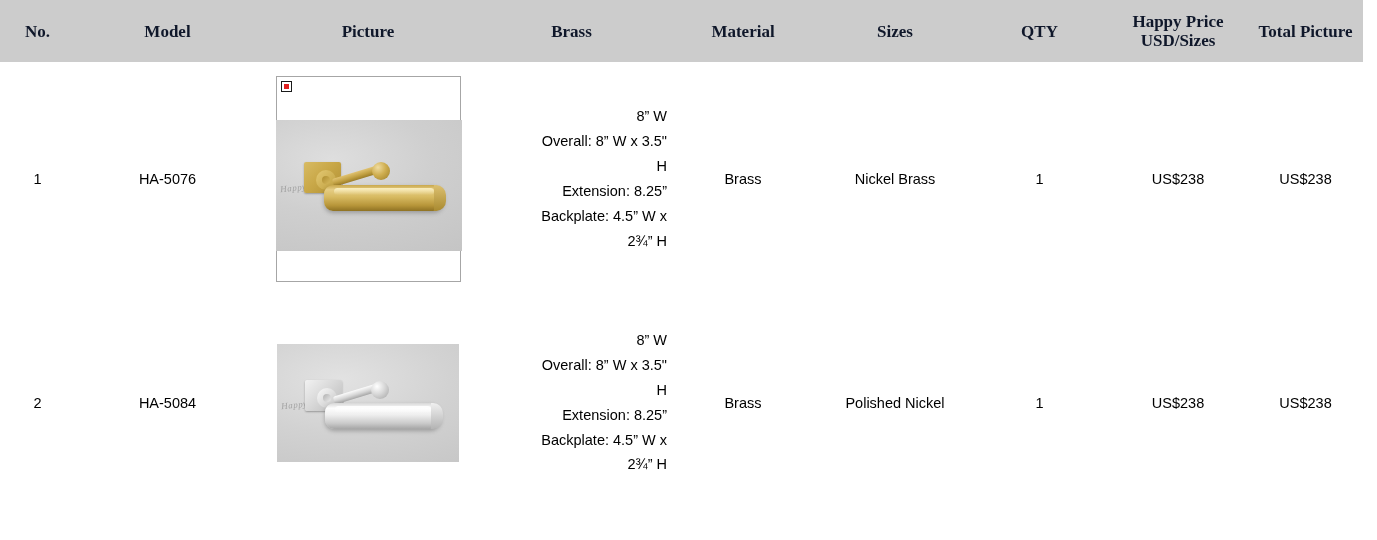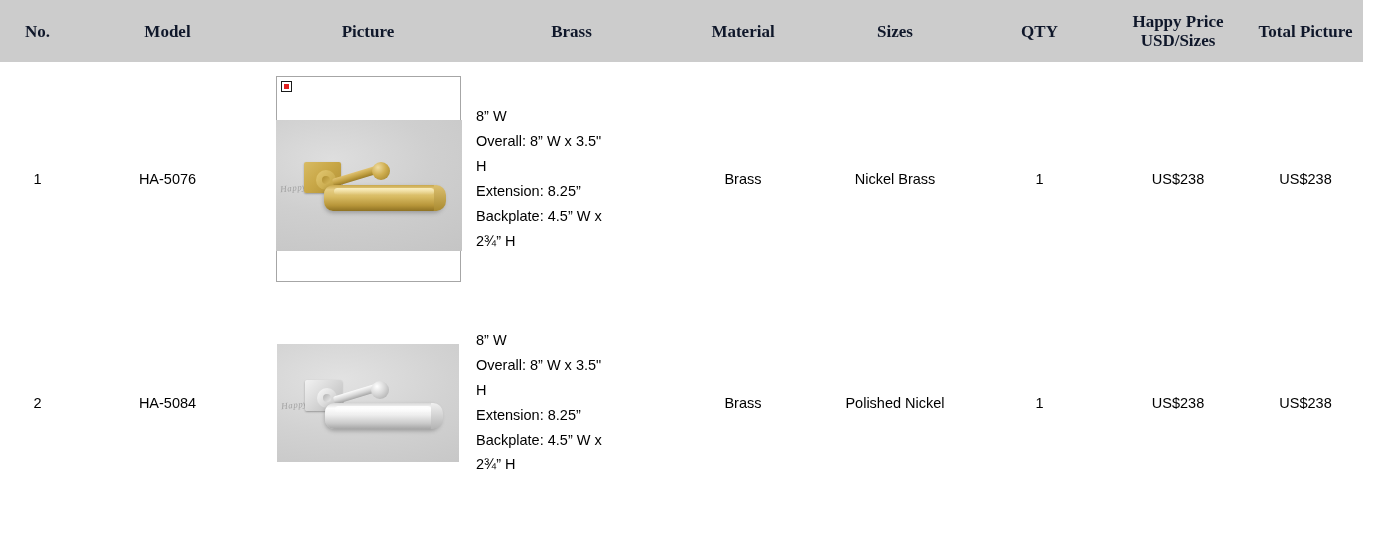--- a/index.html
+++ b/index.html
@@ -202,21 +202,21 @@
     background: linear-gradient(180deg,#d7d7d7 0%,#fdfdfd 20%,#efefef 45%,#cacaca 78%,#a6a6a6 100%);
     box-shadow: 0 2px 4px rgba(0,0,0,0.25);
   }
   .nickel .shade-hi  { background: linear-gradient(180deg,rgba(255,255,255,0.95),rgba(255,255,255,0)); }
   .nickel .shade-end { background: linear-gradient(180deg,#f0f0f0,#b4b4b4); }
 
   
   .sizes-text {
     font-size: 14.5px;
     line-height: 1.72;
-    text-align: left;
+    text-align: right;
     white-space: pre-line;
   }
 
   
   .row-1 td { height: 234px; }
   .row-2 td { height: 213px; }
   .row-spacer td { height: 40px; }
 </style>
 </head>
 <body>

